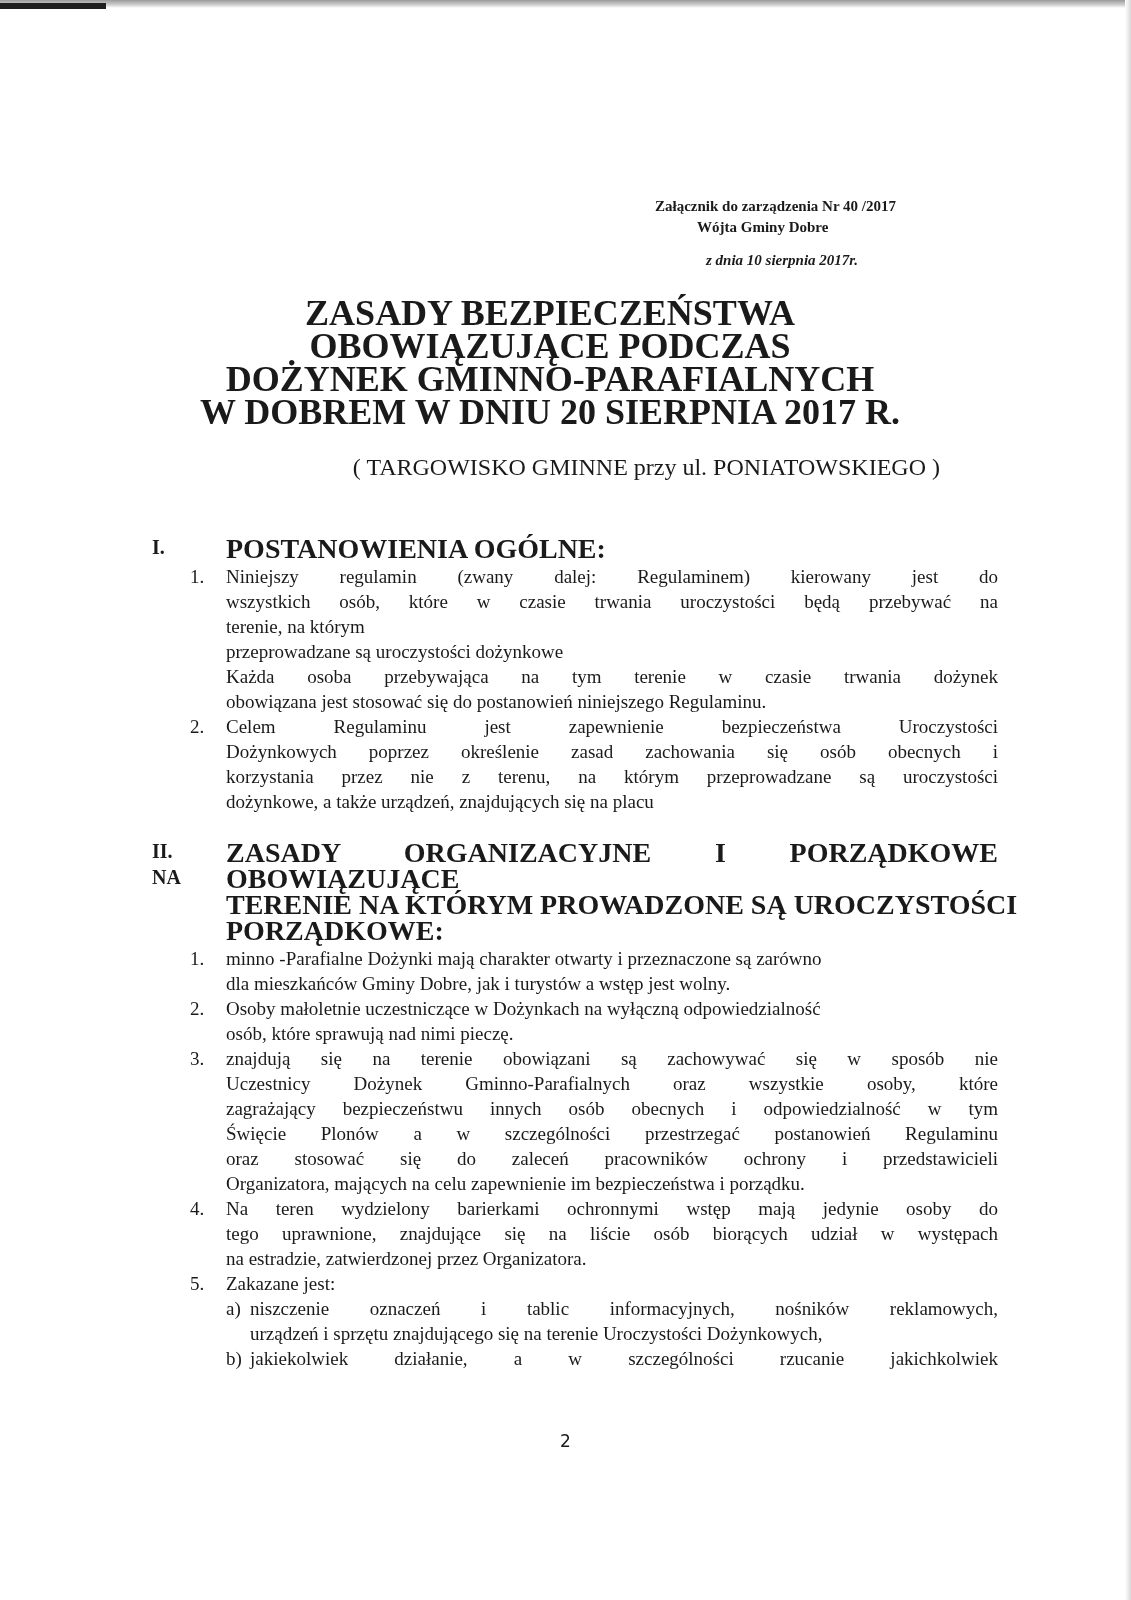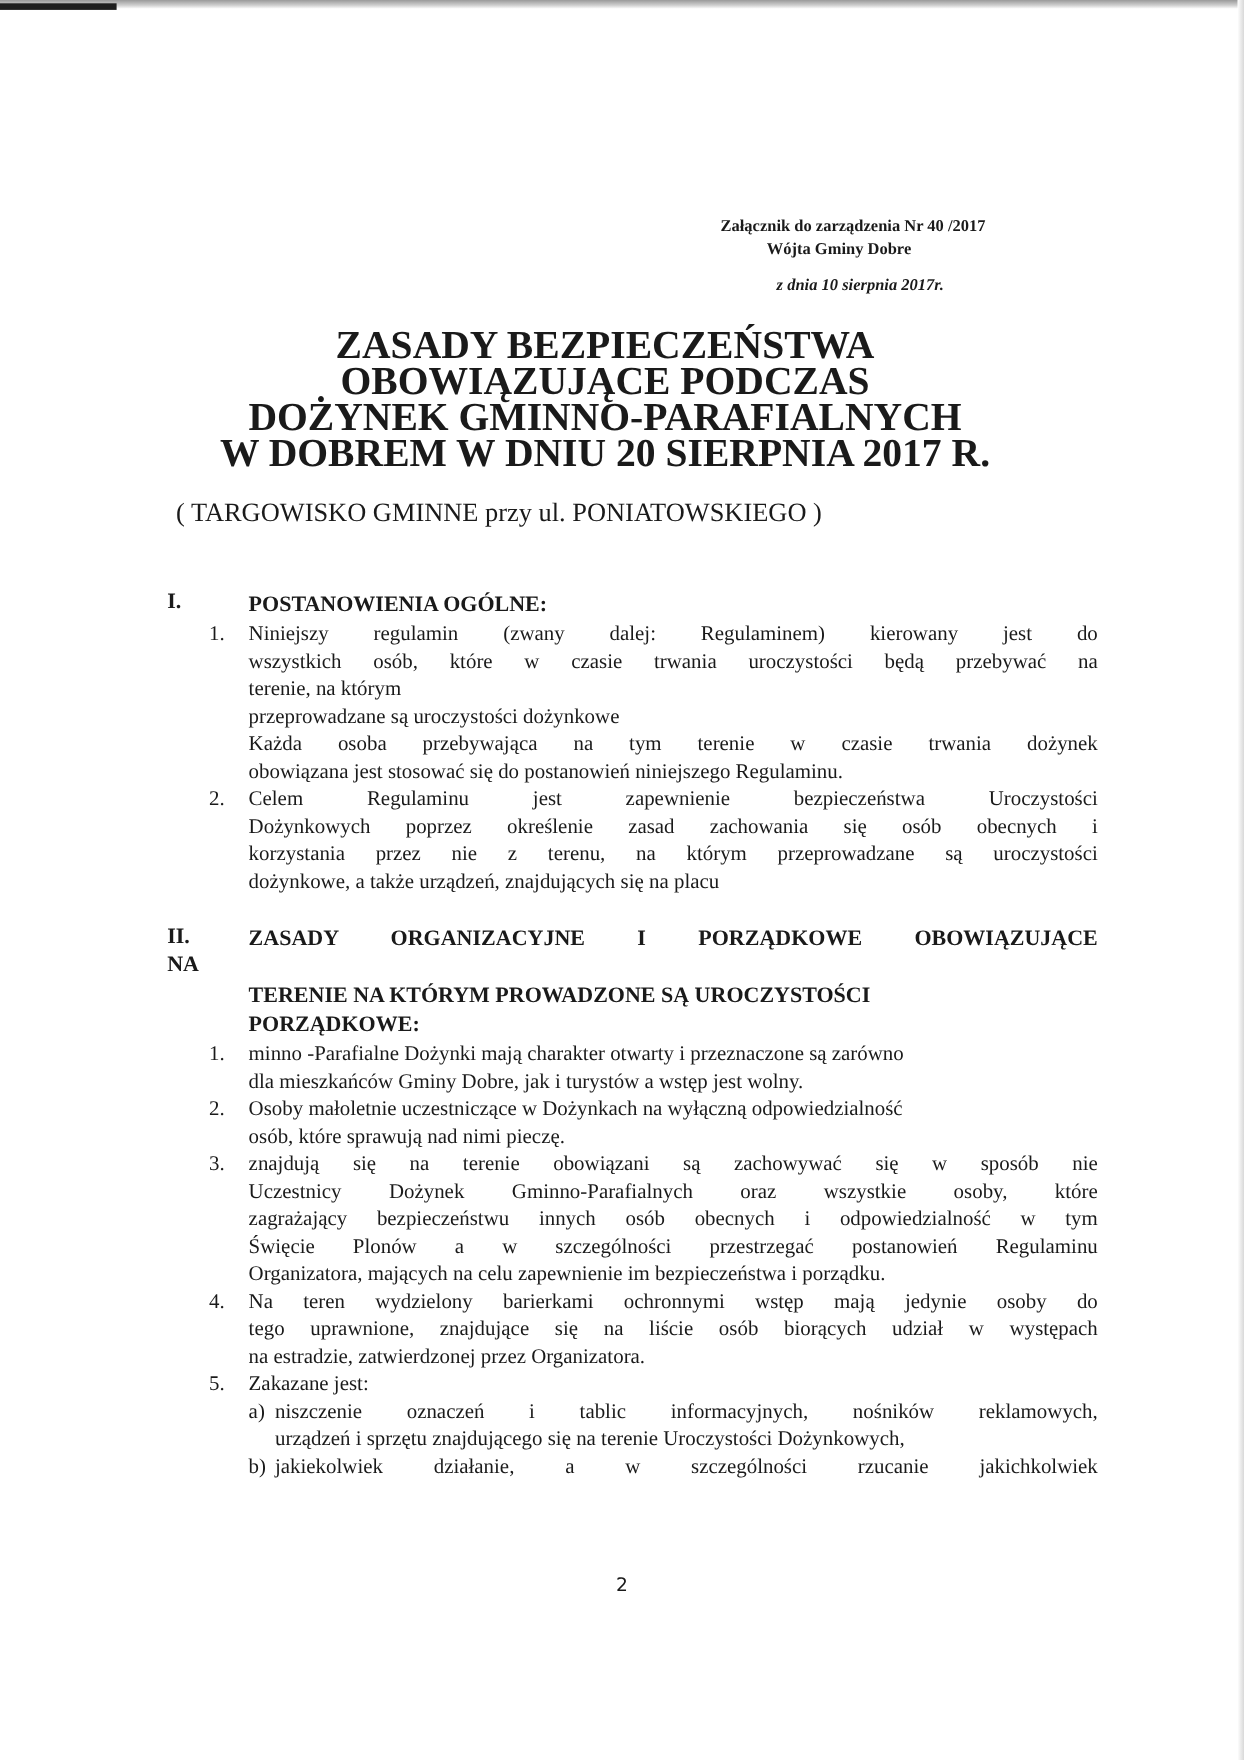--- a/index.html
+++ b/index.html
@@ -23,25 +23,25 @@
   }
   .header-note .line2 { padding-left: 42px; }
   .header-date {
     position: absolute; top: 252px; left: 706px; font-weight: bold; font-size: 15px; font-style: italic;
   }
   .title {
     position: absolute; top: 297px; left: 160px; width: 780px; text-align: center;
     font-weight: bold; font-size: 36px; line-height: 33px;
   }
   .subtitle {
-    position: absolute; top: 454px; left: 160px; width: 780px; text-align: left;
+    position: absolute; top: 454px; left: 160px; width: 780px; text-align: right;
     font-size: 24px;
   }
   .sec-head {
-    position: absolute; font-weight: bold; font-size: 20px; line-height: 26px;
+    position: absolute; font-weight: bold; font-size: 28px; line-height: 26px;
   }
   .sec-num { position: absolute; left: 152px; font-weight: bold; font-size: 20px; }
   .body-text {
     position: absolute; left: 226px; width: 772px; font-size: 19px; line-height: 25px; text-align: justify;
   }
   .item { position: relative; }
   .item-num { position: absolute; left: -36px; }
   .sub-item { position: relative; padding-left: 24px; }
   .sub-num { position: absolute; left: 0; }
   .page-num {
@@ -111,20 +111,21 @@
     <span class="item-num">2.</span>
     <div>Osoby małoletnie uczestniczące w Dożynkach na wyłączną odpowiedzialność</div>
     <div>osób, które sprawują nad nimi pieczę.</div>
   </div>
   <div class="item">
     <span class="item-num">3.</span>
     <div class="jl">znajdują się na terenie obowiązani są zachowywać się w sposób nie</div>
     <div class="jl">Uczestnicy Dożynek Gminno-Parafialnych oraz wszystkie osoby, które</div>
     <div class="jl">zagrażający bezpieczeństwu innych osób obecnych i odpowiedzialność w tym</div>
     <div class="jl">Święcie Plonów  a w szczególności przestrzegać postanowień Regulaminu</div>
+    <div class="jl">oraz stosować się do zaleceń pracowników ochrony i przedstawicieli</div>
     <div>Organizatora, mających na celu zapewnienie im bezpieczeństwa i porządku.</div>
   </div>
   <div class="item">
     <span class="item-num">4.</span>
     <div class="jl">Na teren wydzielony barierkami ochronnymi wstęp mają jedynie osoby do</div>
     <div class="jl">tego uprawnione, znajdujące się na liście osób biorących udział w występach</div>
     <div>na estradzie, zatwierdzonej przez Organizatora.</div>
   </div>
   <div class="item">
     <span class="item-num">5.</span>

